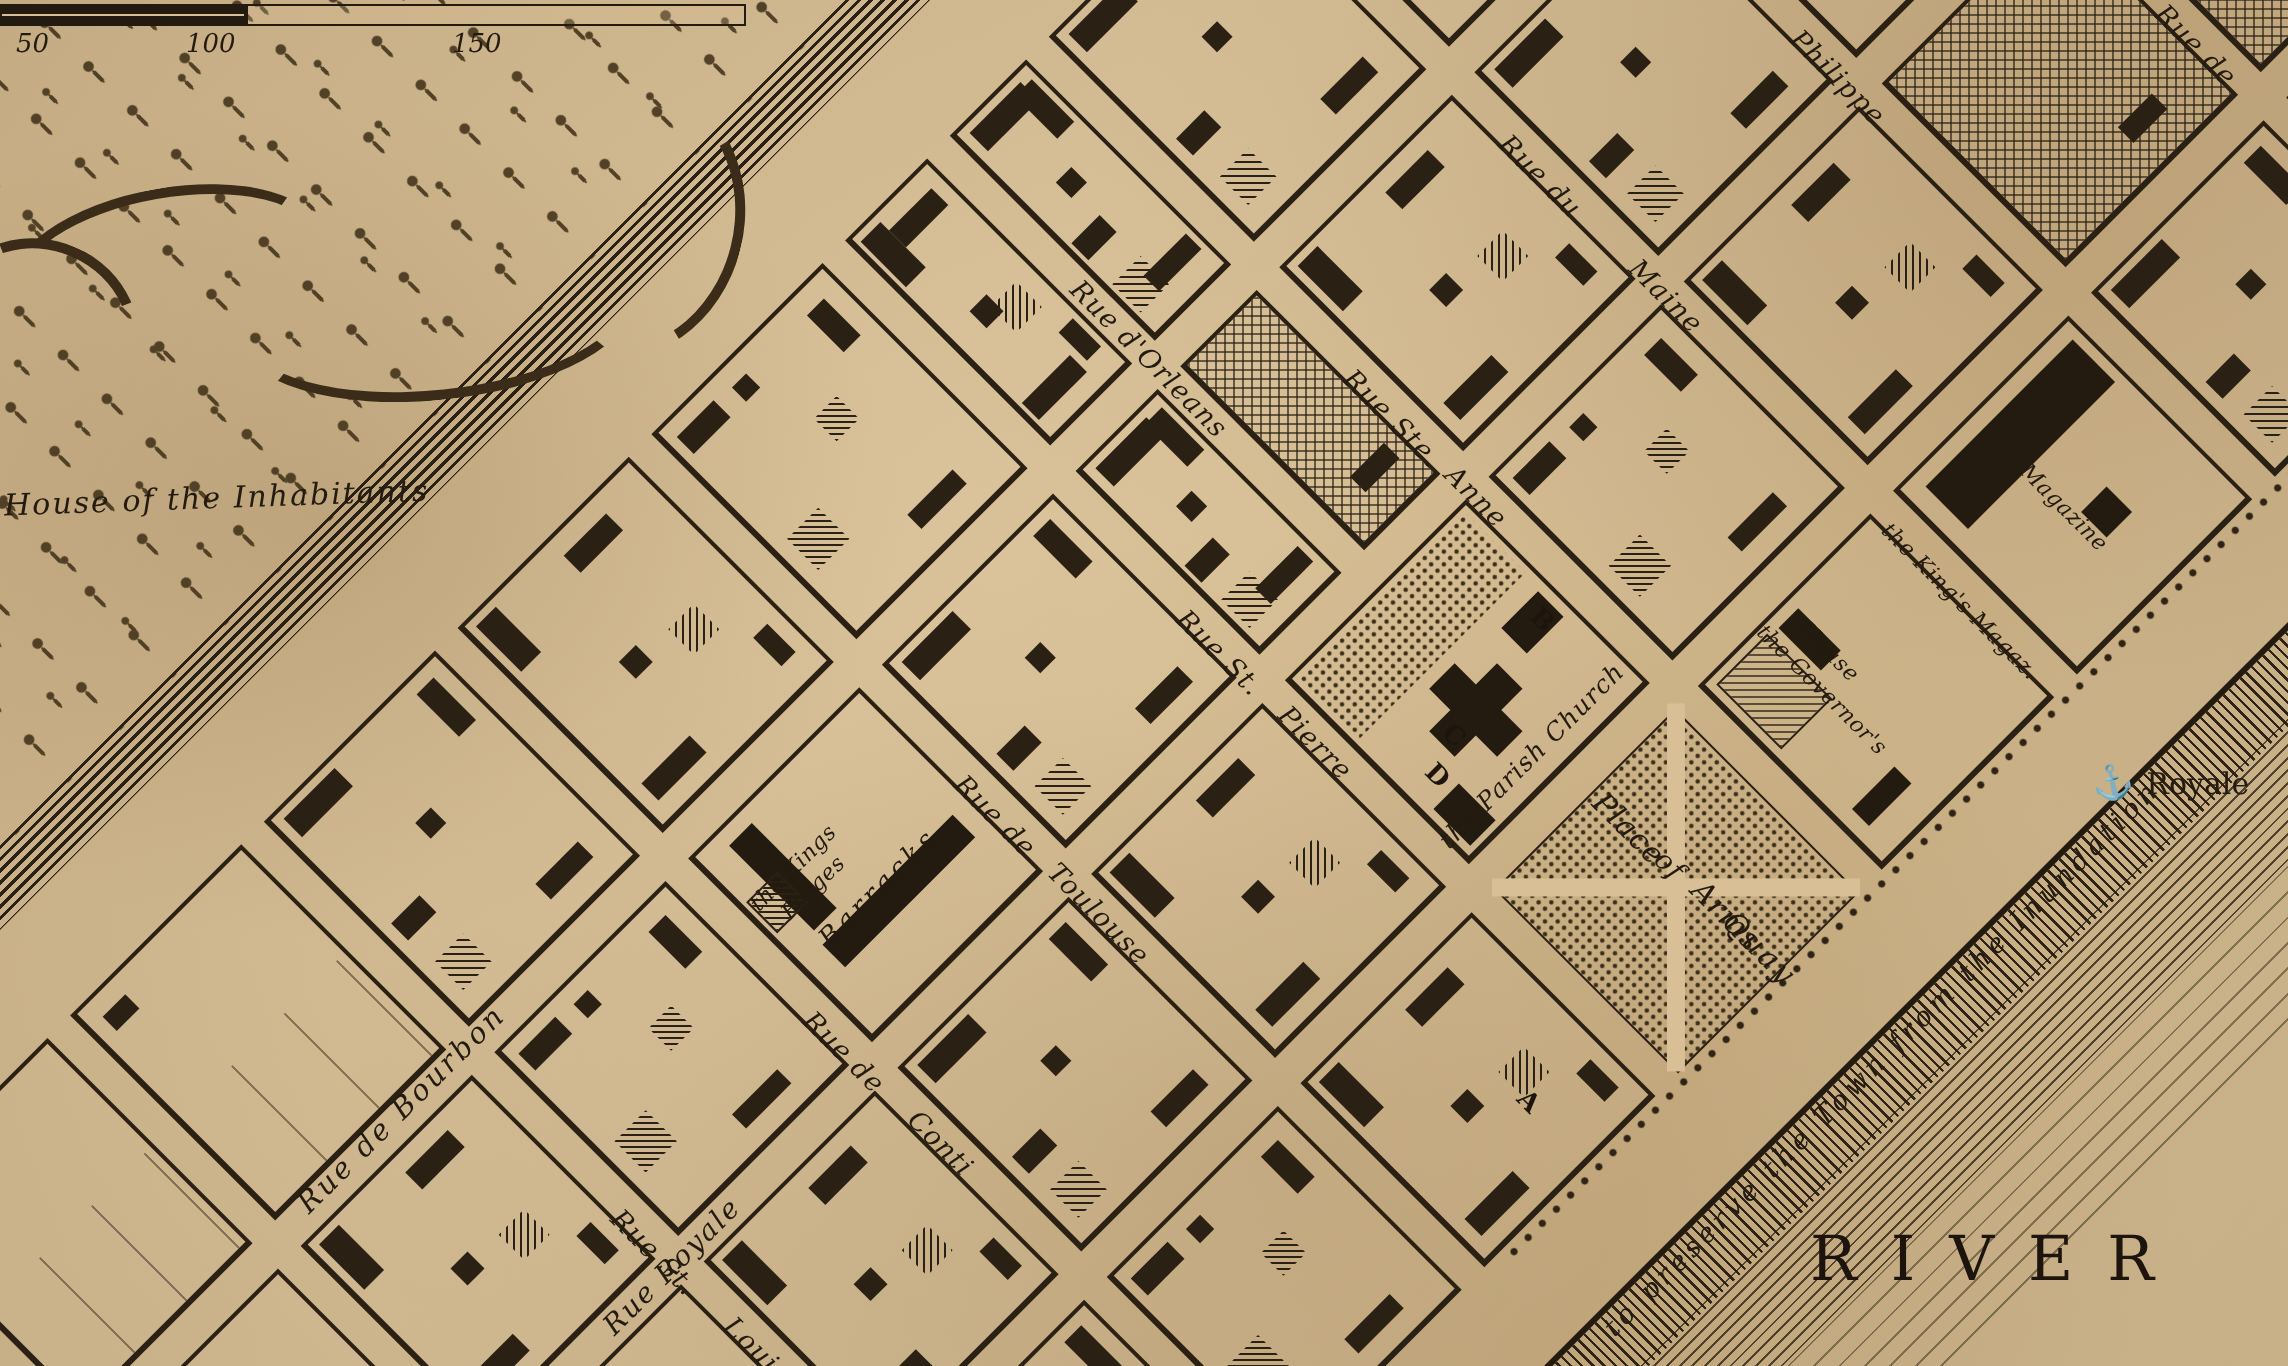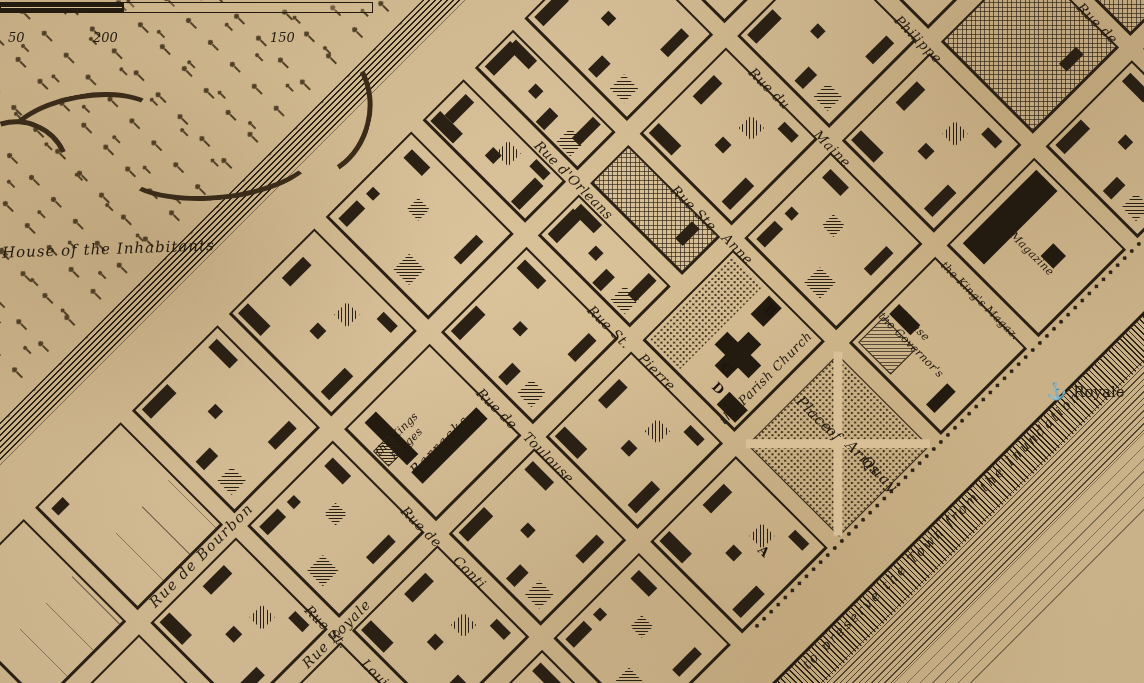--- a/index.html
+++ b/index.html
@@ -76,21 +76,21 @@
   #blk-church .garden{position:absolute;left:3px;top:3px;right:3px;height:42px;}
   .poa-path{position:absolute;left:-28px;top:58px;width:184px;height:9px;background:#d8bf95;}
   #blk-mag .bigdark{position:absolute;left:10px;top:8px;width:104px;height:30px;background:#241b10;}
   #blk-mag .smalldark{position:absolute;left:56px;top:72px;width:18px;height:18px;background:#241b10;}
   .bar-dark{position:absolute;background:#241b10;}
   
   .screen{position:absolute;}
   #scalebar{left:0;top:2px;width:373px;height:11px;border:1.2px solid #241b10;box-sizing:border-box;
       background:linear-gradient(#d8bf95,#d8bf95) 0 4px/121px 1.4px no-repeat,
                  linear-gradient(to right,#241b10 0 123px,rgba(216,191,149,.25) 123px);}
-  .scale-num{position:absolute;top:30px;font-style:italic;font-size:13px;text-align:center;}
+  .scale-num{position:absolute;top:15px;font-style:italic;font-size:13px;text-align:center;}
   .scroll{position:absolute;border:5px solid transparent;border-radius:50%;}
   #house-label{left:2px;top:240px;font-style:italic;font-size:15px;letter-spacing:1px;transform:rotate(-2deg);}
   #river-label{left:905px;top:612px;font-size:31px;letter-spacing:17px;color:#1d150d;font-weight:500;}
   #anchorage{left:1046px;top:381px;font-size:15px;white-space:nowrap;}
   #anchorage .glyph{font-size:17px;display:inline-block;transform:rotate(-12deg);margin-right:6px;}
 </style>
 </head>
 <body>
 
 <div id="map">
@@ -199,27 +199,28 @@
     <div class="lbl-v" style="left:946px;top:342px;">Maine</div>
     <div class="lbl-v" style="left:1084px;top:318px;">Philippe</div>
     <div class="lbl-v" style="left:1222px;top:438px;">Rue de</div>
     <div class="lbl-v" style="left:748px;top:606px;font-size:15px;letter-spacing:1.5px;">Quay</div>
 
     <div class="lbl-h" style="left:568px;top:703px;letter-spacing:2.5px;">to preserve the Town from the Inundation</div>
   </div>
 
   <div class="screen" id="scalebar"></div>
   <div class="scale-num" style="left:8px;">50</div>
-  <div class="scale-num" style="left:93px;">200</div>
-  <div class="scale-num" style="left:226px;margin-left:44px;">150</div>
+  <div class="scale-num" style="left:93px;">100</div>
+  <div class="scale-num" style="left:226px;">150</div>
 
   <div class="scroll" style="left:4px;top:94px;width:150px;height:66px;border-top-color:#3a2c19;transform:rotate(-10deg);"></div>
   <div class="scroll" style="left:118px;top:116px;width:190px;height:74px;border-bottom-color:#3a2c19;transform:rotate(-6deg);"></div>
   <div class="scroll" style="left:252px;top:40px;width:110px;height:130px;border-right-color:#3a2c19;transform:rotate(14deg);"></div>
   <div class="scroll" style="left:-30px;top:120px;width:90px;height:80px;border-top-color:#3a2c19;transform:rotate(24deg);"></div>
 
   <div class="screen" id="house-label">House of the Inhabitants</div>
 
   <div class="screen" id="anchorage">
     <span class="glyph">⚓</span><span>Royale</span>
   </div>
 
+  <div class="screen" id="river-label">RIVER</div>
 </div>
 
 </body></html>

